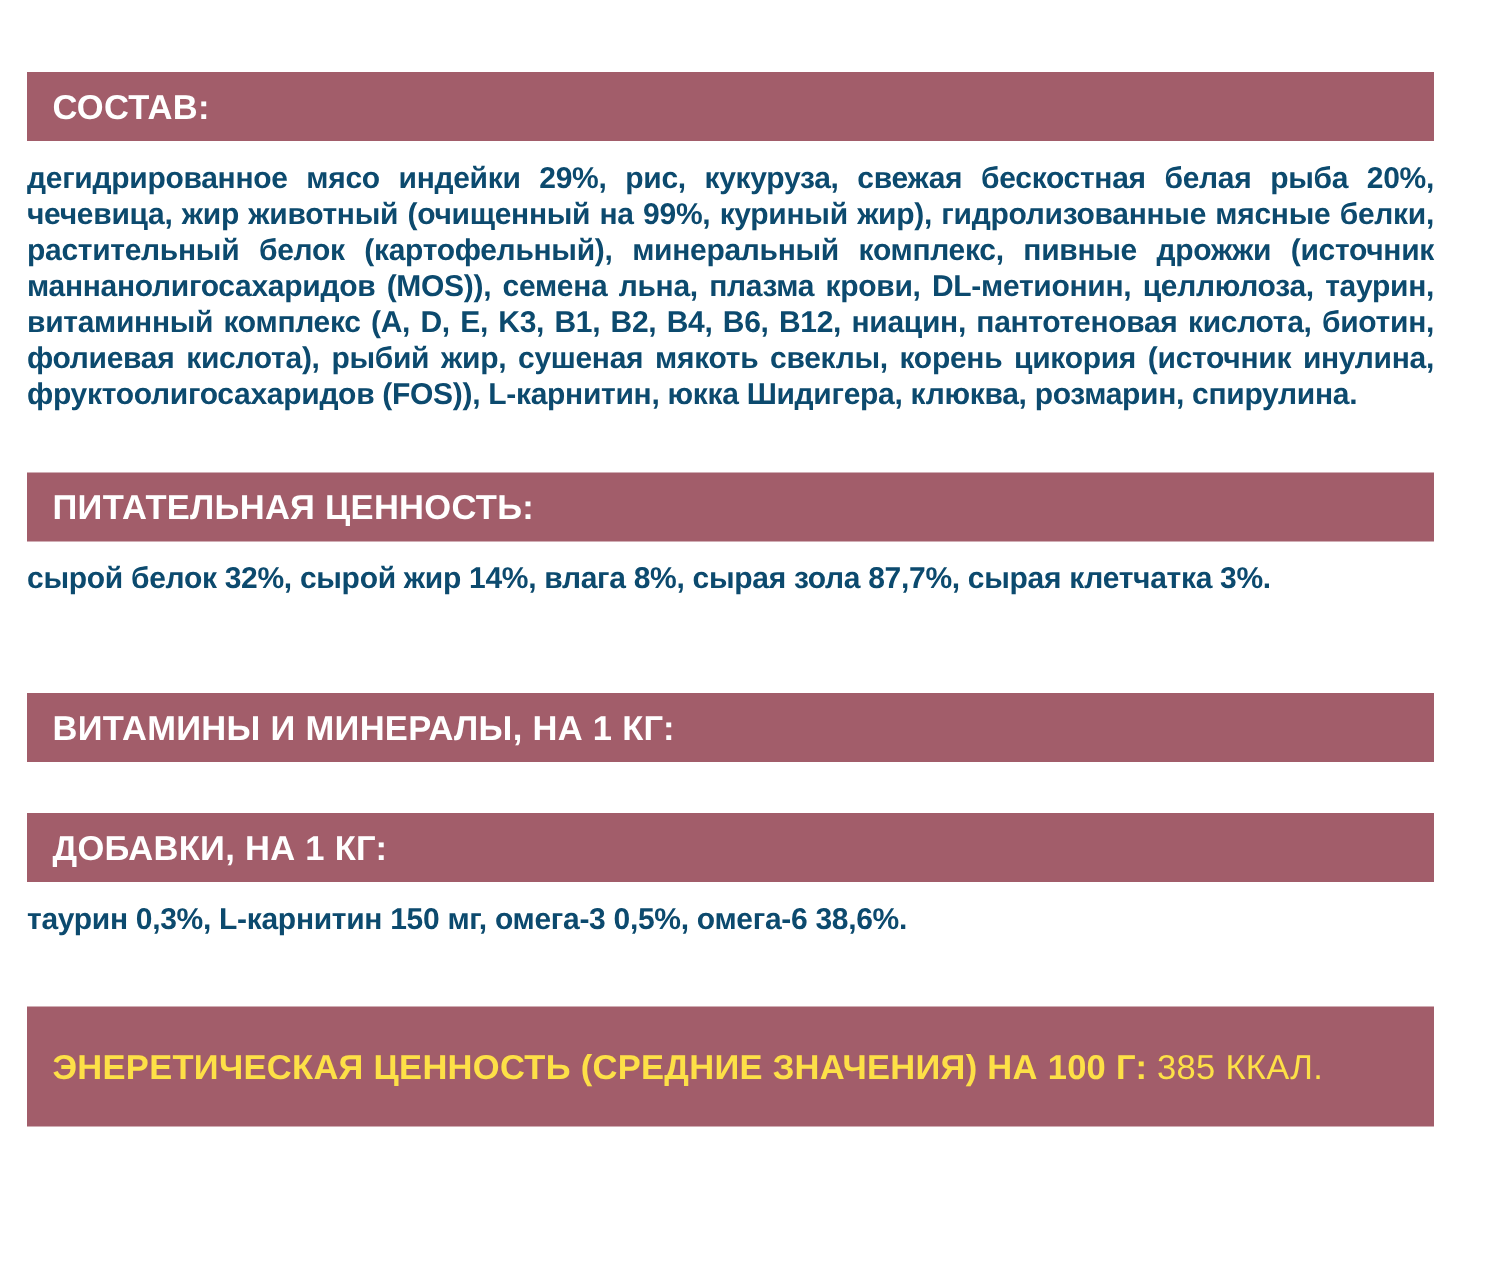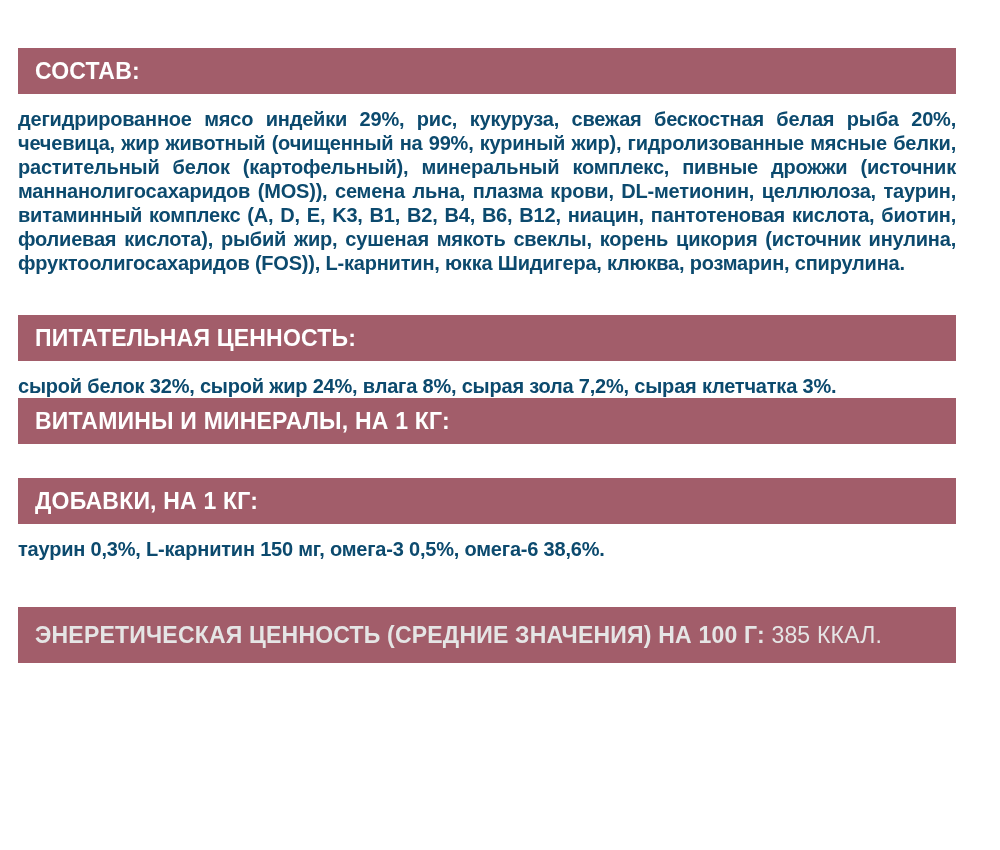--- a/index.html
+++ b/index.html
@@ -27,30 +27,30 @@
     margin-top: 13px;
     color: #0c4a6e;
     font-weight: 700;
     font-size: 20px;
     line-height: 24px;
     letter-spacing: -0.2px;
     text-align: justify;
     text-align-last: left;
   }
   .sec-1 { margin-bottom: 40px; }
-  .sec-2 { }
+  .sec-2 { margin-bottom: 64px; }
   .sec-3 { margin-bottom: 34px; }
   .sec-4 { margin-bottom: 46px; }
   .bar-energy {
     background: #a25d6a;
-    color: #e5e5e5;
+    color: #fde047;
     font-size: 23px;
     line-height: 24px;
     letter-spacing: 0.2px;
-    padding: 16px 17px;
+    padding: 28px 17px;
     text-transform: uppercase;
     white-space: nowrap;
   }
   .bar-energy .label { font-weight: 700; }
   .bar-energy .value { font-weight: 400; }
 </style>
 </head>
 <body>
 
 <div class="page">
@@ -59,21 +59,21 @@
     <div class="bar">
       <span>СОСТАВ:</span>
     </div>
     <p class="body-text">дегидрированное мясо индейки 29%, рис, кукуруза, свежая бескостная белая рыба 20%, чечевица, жир животный (очищенный на 99%, куриный жир), гидролизованные мясные белки, растительный белок (картофельный), минеральный комплекс, пивные дрожжи (источник маннанолигосахаридов (MOS)), семена льна, плазма крови, DL-метионин, целлюлоза, таурин, витаминный комплекс (A, D, E, K3, B1, B2, B4, B6, B12, ниацин, пантотеновая кислота, биотин, фолиевая кислота), рыбий жир, сушеная мякоть свеклы, корень цикория (источник инулина, фруктоолигосахаридов (FOS)), L-карнитин, юкка Шидигера, клюква, розмарин, спирулина.</p>
   </section>
 
   <section class="sec-2">
     <div class="bar">
       <span>ПИТАТЕЛЬНАЯ ЦЕННОСТЬ:</span>
     </div>
-    <p class="body-text">сырой белок 32%, сырой жир 24%, влага 8%, сырая зола 7,2%, сырая клетчатка 3%.</p>
+    <p class="body-text">сырой белок 32%, сырой жир 14%, влага 8%, сырая зола 87,7%, сырая клетчатка 3%.</p>
   </section>
 
   <section class="sec-3">
     <div class="bar">
       <span>ВИТАМИНЫ И МИНЕРАЛЫ, НА 1 КГ:</span>
     </div>
   </section>
 
   <section class="sec-4">
     <div class="bar">

